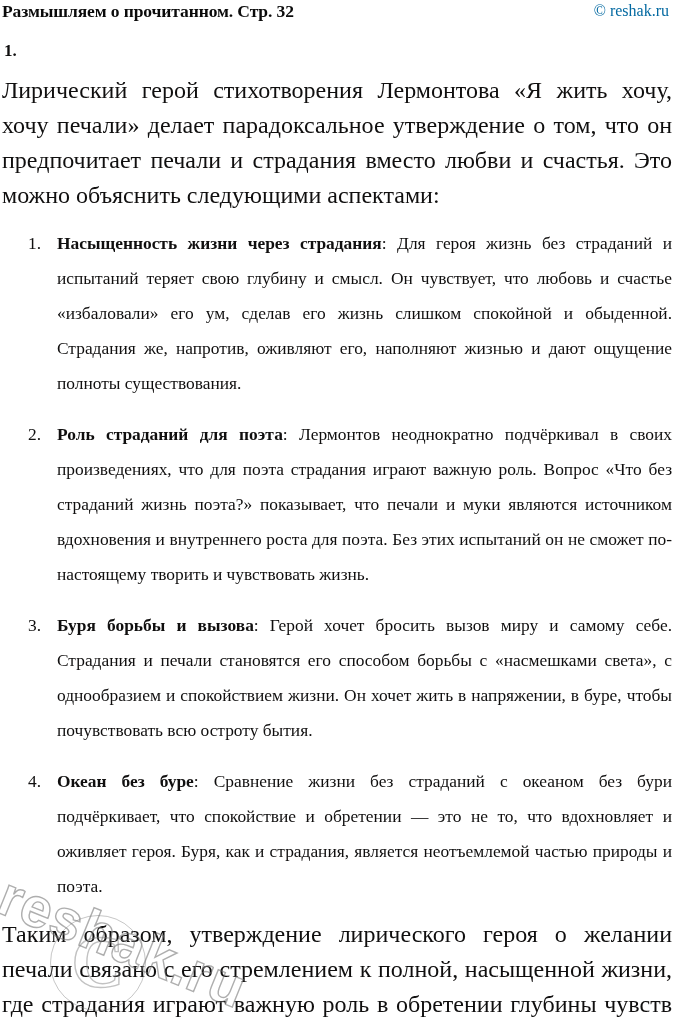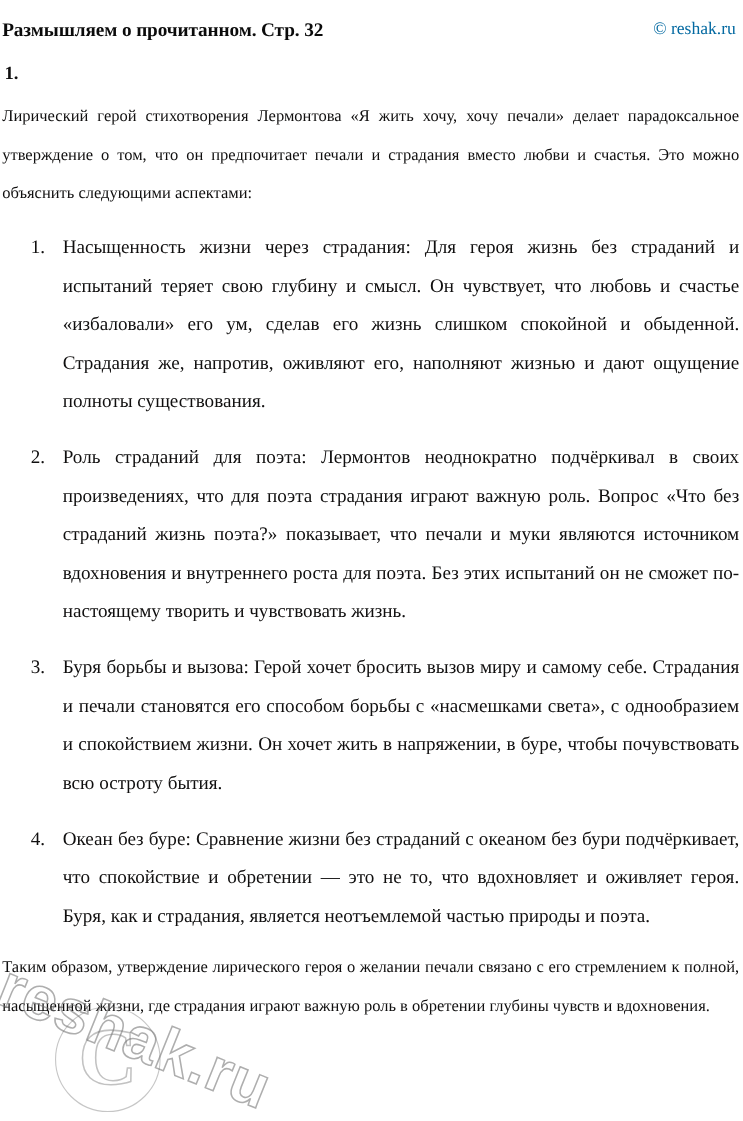--- a/index.html
+++ b/index.html
@@ -16,21 +16,21 @@
     font-family: "Liberation Serif", "DejaVu Serif", serif;
     color: #100f0f;
     -webkit-font-smoothing: none;
   }
 
   .page {
     position: relative;
     width: 675px;
     height: 723px;
     box-sizing: border-box;
-    padding: 16px 3px 0 2px;
+    padding: 0 3px 0 2px;
   }
 
   
   .header-row {
     position: relative;
     display: flex;
     align-items: flex-start;
     justify-content: space-between;
     height: 24px;
     margin: 0;
@@ -56,21 +56,21 @@
   
   .section-number {
     font-size: 17px;
     font-weight: bold;
     line-height: 20px;
     margin: 16px 0 0 2px;
   }
 
   
   .para {
-    font-size: 15px;
+    font-size: 24px;
     line-height: 35px;
     text-align: justify;
     text-justify: inter-word;
     margin: 0;
     padding: 0;
     hyphens: none;
   }
   .intro {
     margin-top: 12px;
   }
@@ -99,21 +99,21 @@
   .aspect-marker {
     position: absolute;
     left: 26px;
     top: 0;
     width: 22px;
     font-size: 17.4px;
     line-height: 35px;
     text-align: left;
   }
   .aspect-term {
-    font-weight: normal;
+    font-weight: bold;
   }
 
   
   .watermark {
     position: absolute;
     left: 0;
     top: 855px;
     width: 300px;
     height: 160px;
     pointer-events: none;

